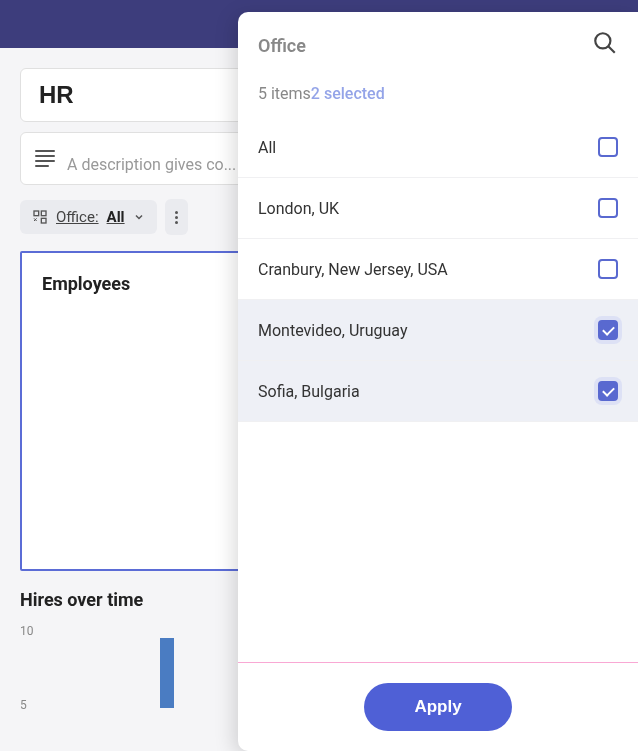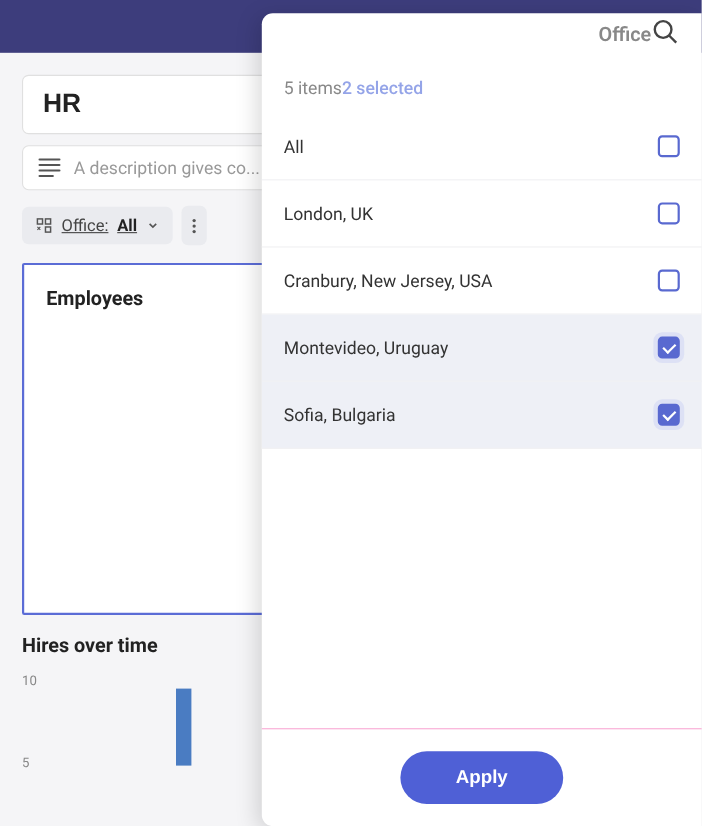--- a/index.html
+++ b/index.html
@@ -48,20 +48,21 @@
       width: 20px;
     }
     .menu-icon span {
       height: 2px;
       background: #555;
       border-radius: 1px;
     }
     .description-text {
       color: #999;
       font-size: 16px;
+      margin-top: 12px;
     }
     .filter-row {
       display: flex;
       align-items: center;
       gap: 8px;
     }
     .office-chip {
       display: flex;
       align-items: center;
       background: #eaebef;
@@ -156,23 +157,23 @@
       width: 400px;
       height: 739px;
       background: white;
       border-radius: 10px 0 0 10px;
       box-shadow: -4px 4px 20px rgba(0,0,0,0.15);
       display: flex;
       flex-direction: column;
     }
     .popover-header {
       display: flex;
-      justify-content: flex-end;
-      align-items: center;
-      padding: 4px 20px 8px 20px;
+      justify-content: space-between;
+      align-items: center;
+      padding: 18px 20px 8px 20px;
     }
     .popover-title {
       font-size: 18px;
       font-weight: 600;
       color: #888;
     }
     .search-icon-wrap {
       color: #444;
     }
     .popover-subheader {

